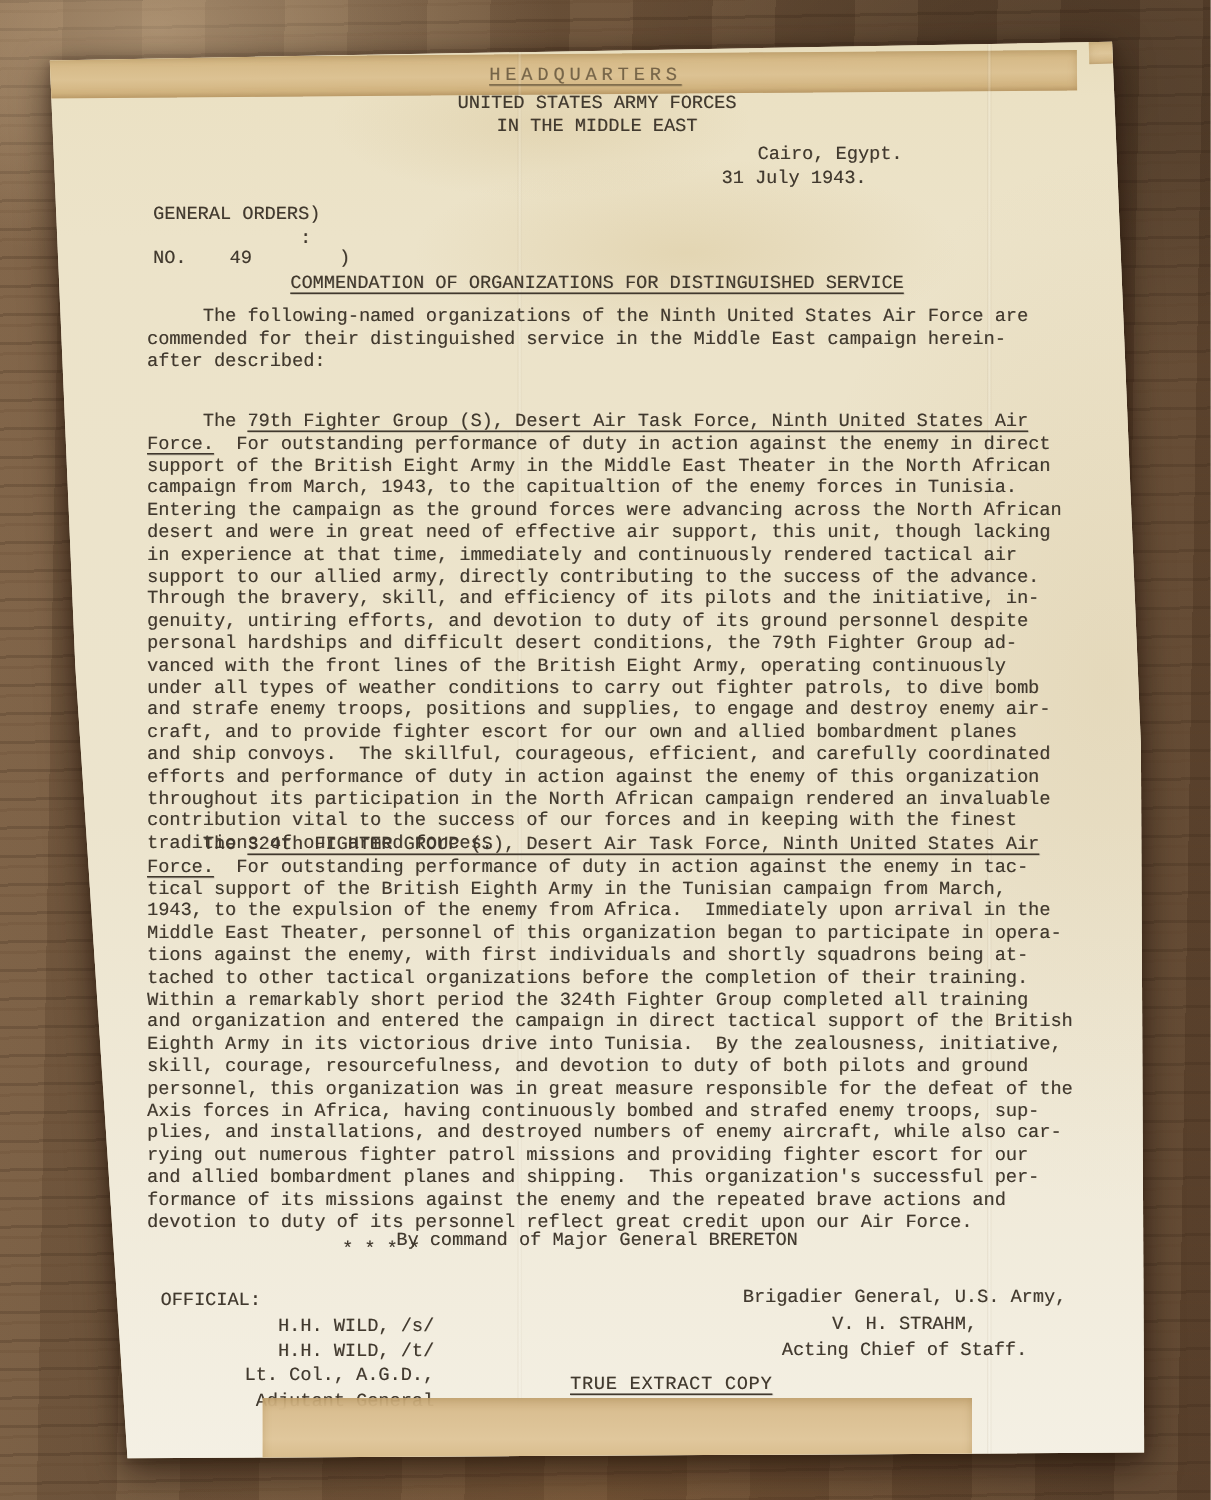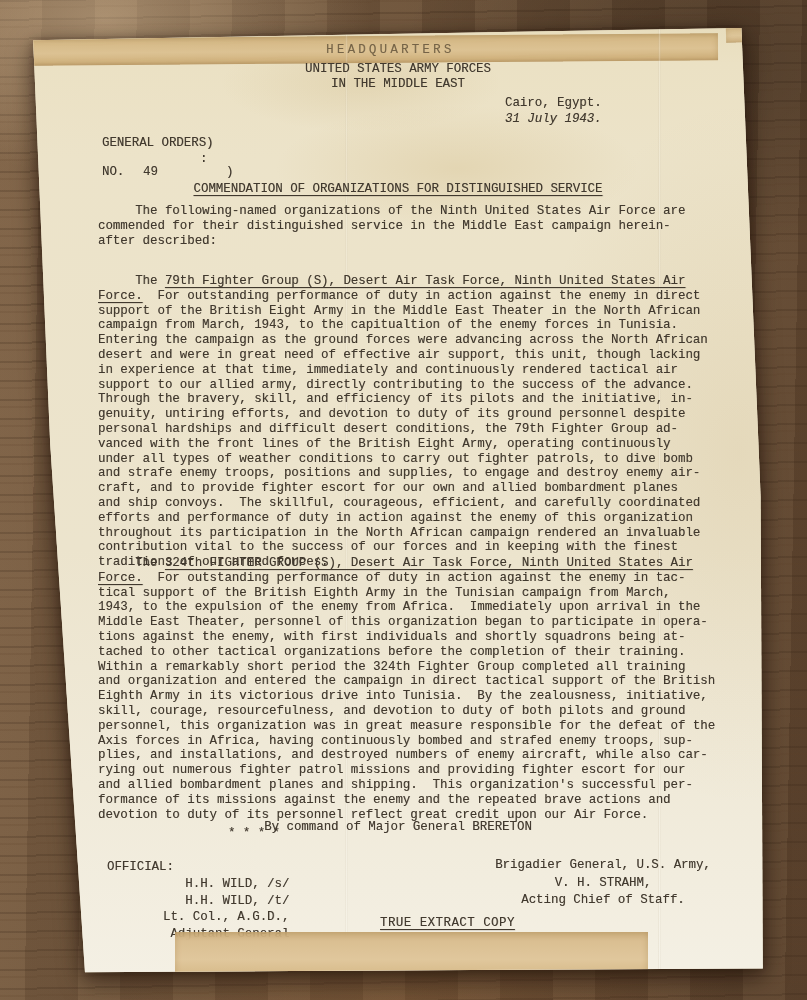--- a/index.html
+++ b/index.html
@@ -42,35 +42,35 @@
   .tape{position:absolute;
     background:linear-gradient(180deg, rgba(196,164,110,0.85) 0%, #d6ba88 18%, #dcc293 55%, #d2b480 88%, rgba(190,156,104,0.9) 100%);
     box-shadow:inset 0 0 6px rgba(150,115,60,0.35);}
   .tape-top{left:0;top:10px;width:690px;height:27px;transform:rotate(-0.45deg);}
   .tape-corner{left:698px;top:1px;width:48px;height:15px;transform:rotate(-2deg);opacity:0.85;}
   .tape-bottom{left:147px;top:906px;width:473px;height:46px;
     background:linear-gradient(180deg, rgba(200,168,116,0.9) 0%, #dabf92 20%, #e0c79c 60%, #d5b886 100%);}
 
   .stamp-faint{position:absolute;left:298px;top:17px;
     color:rgba(92,76,50,0.55);letter-spacing:3.2px;font-size:12.5px;
-    text-underline-offset:3px;
+    text-decoration:underline;text-underline-offset:3px;
     filter:blur(0.4px);white-space:nowrap;}
 
   .abs{position:absolute;white-space:nowrap;}
   .ctr{position:absolute;left:0;width:740px;text-align:center;white-space:nowrap;}
 
   .org1{top:36px;}
   .org2{top:51px;}
   .place{left:477px;top:70px;}
-  .date{left:477px;top:86px;font-style:italic;}
+  .date{left:453px;top:86px;}
 
   .go-label{left:74px;top:110px;}
   .go-colon{left:172px;top:126px;}
   .go-no{left:74px;top:139px;}
-  .go-num{left:115px;top:139px;}
+  .go-num{left:125px;top:139px;}
   .go-paren{left:198px;top:139px;}
 
   .title{top:156px;}
   .u{text-decoration:underline;text-underline-offset:2.5px;text-decoration-thickness:1px;margin-top:20px;}
 
   pre.para{position:absolute;left:70px;margin:0;padding:0;
     font:inherit;line-height:14.8px;white-space:pre;}
   .p-intro{top:178px;}
   .p-79{top:248px;}
   .p-324{top:530px;}

